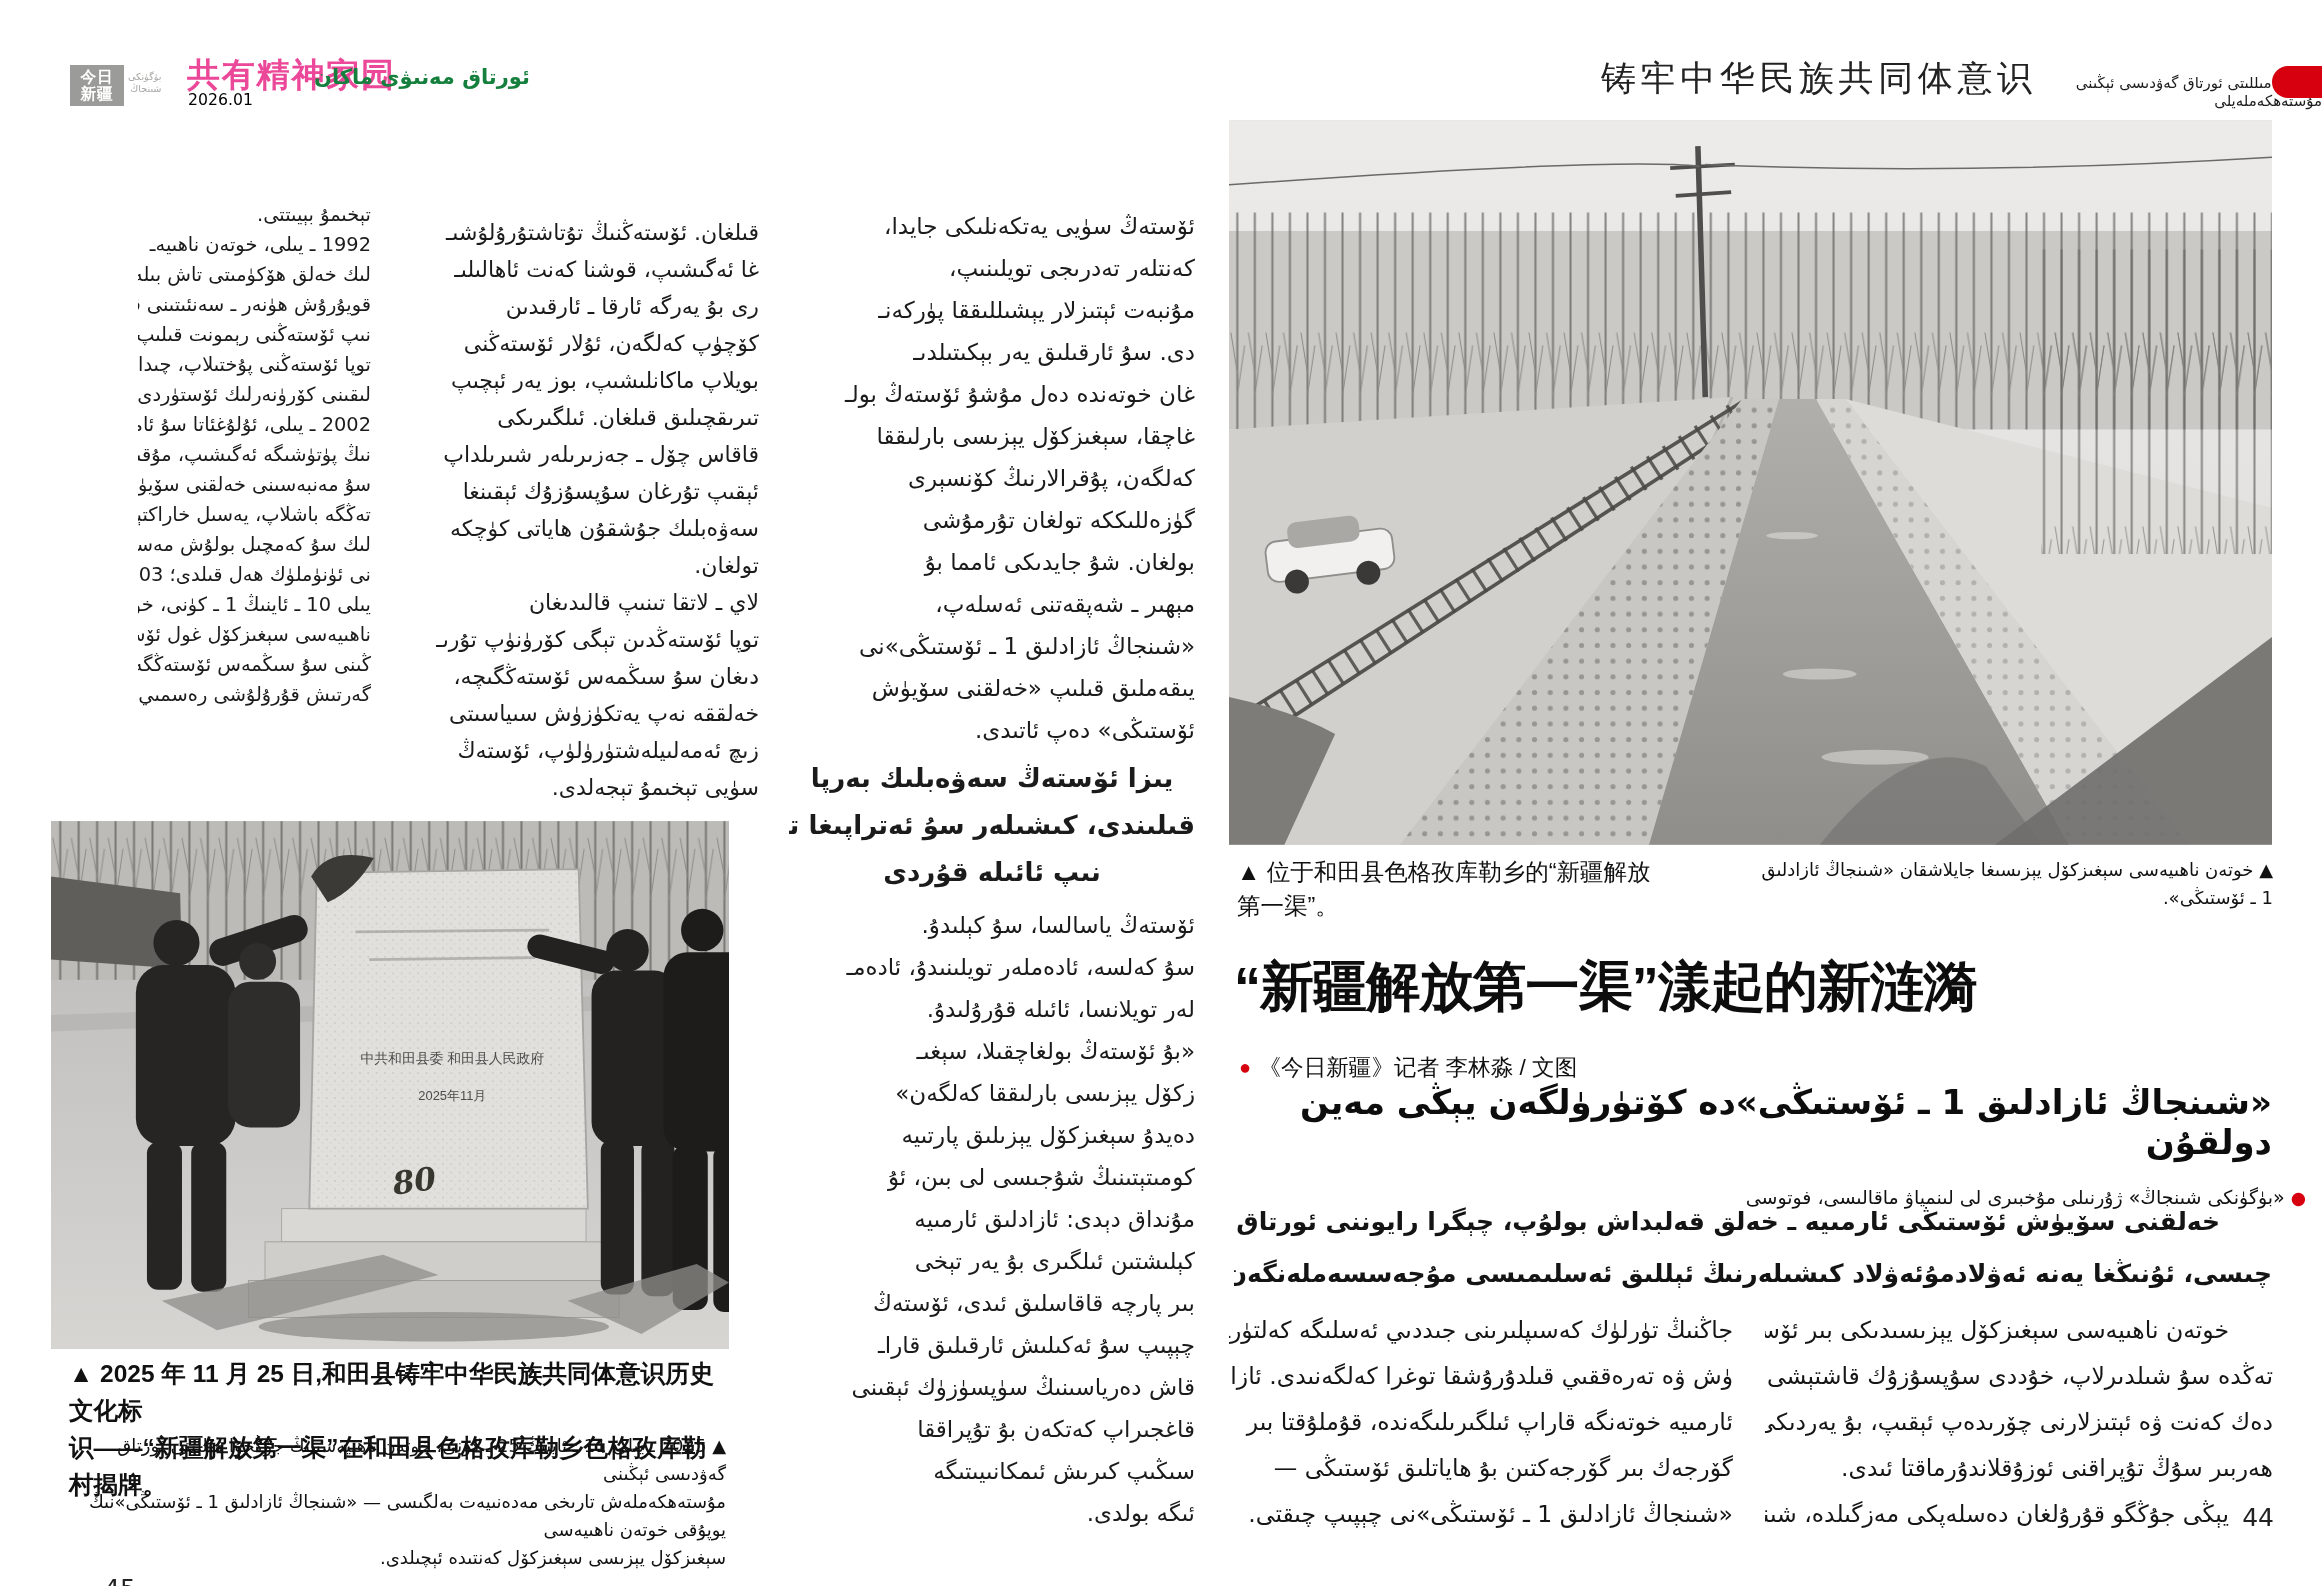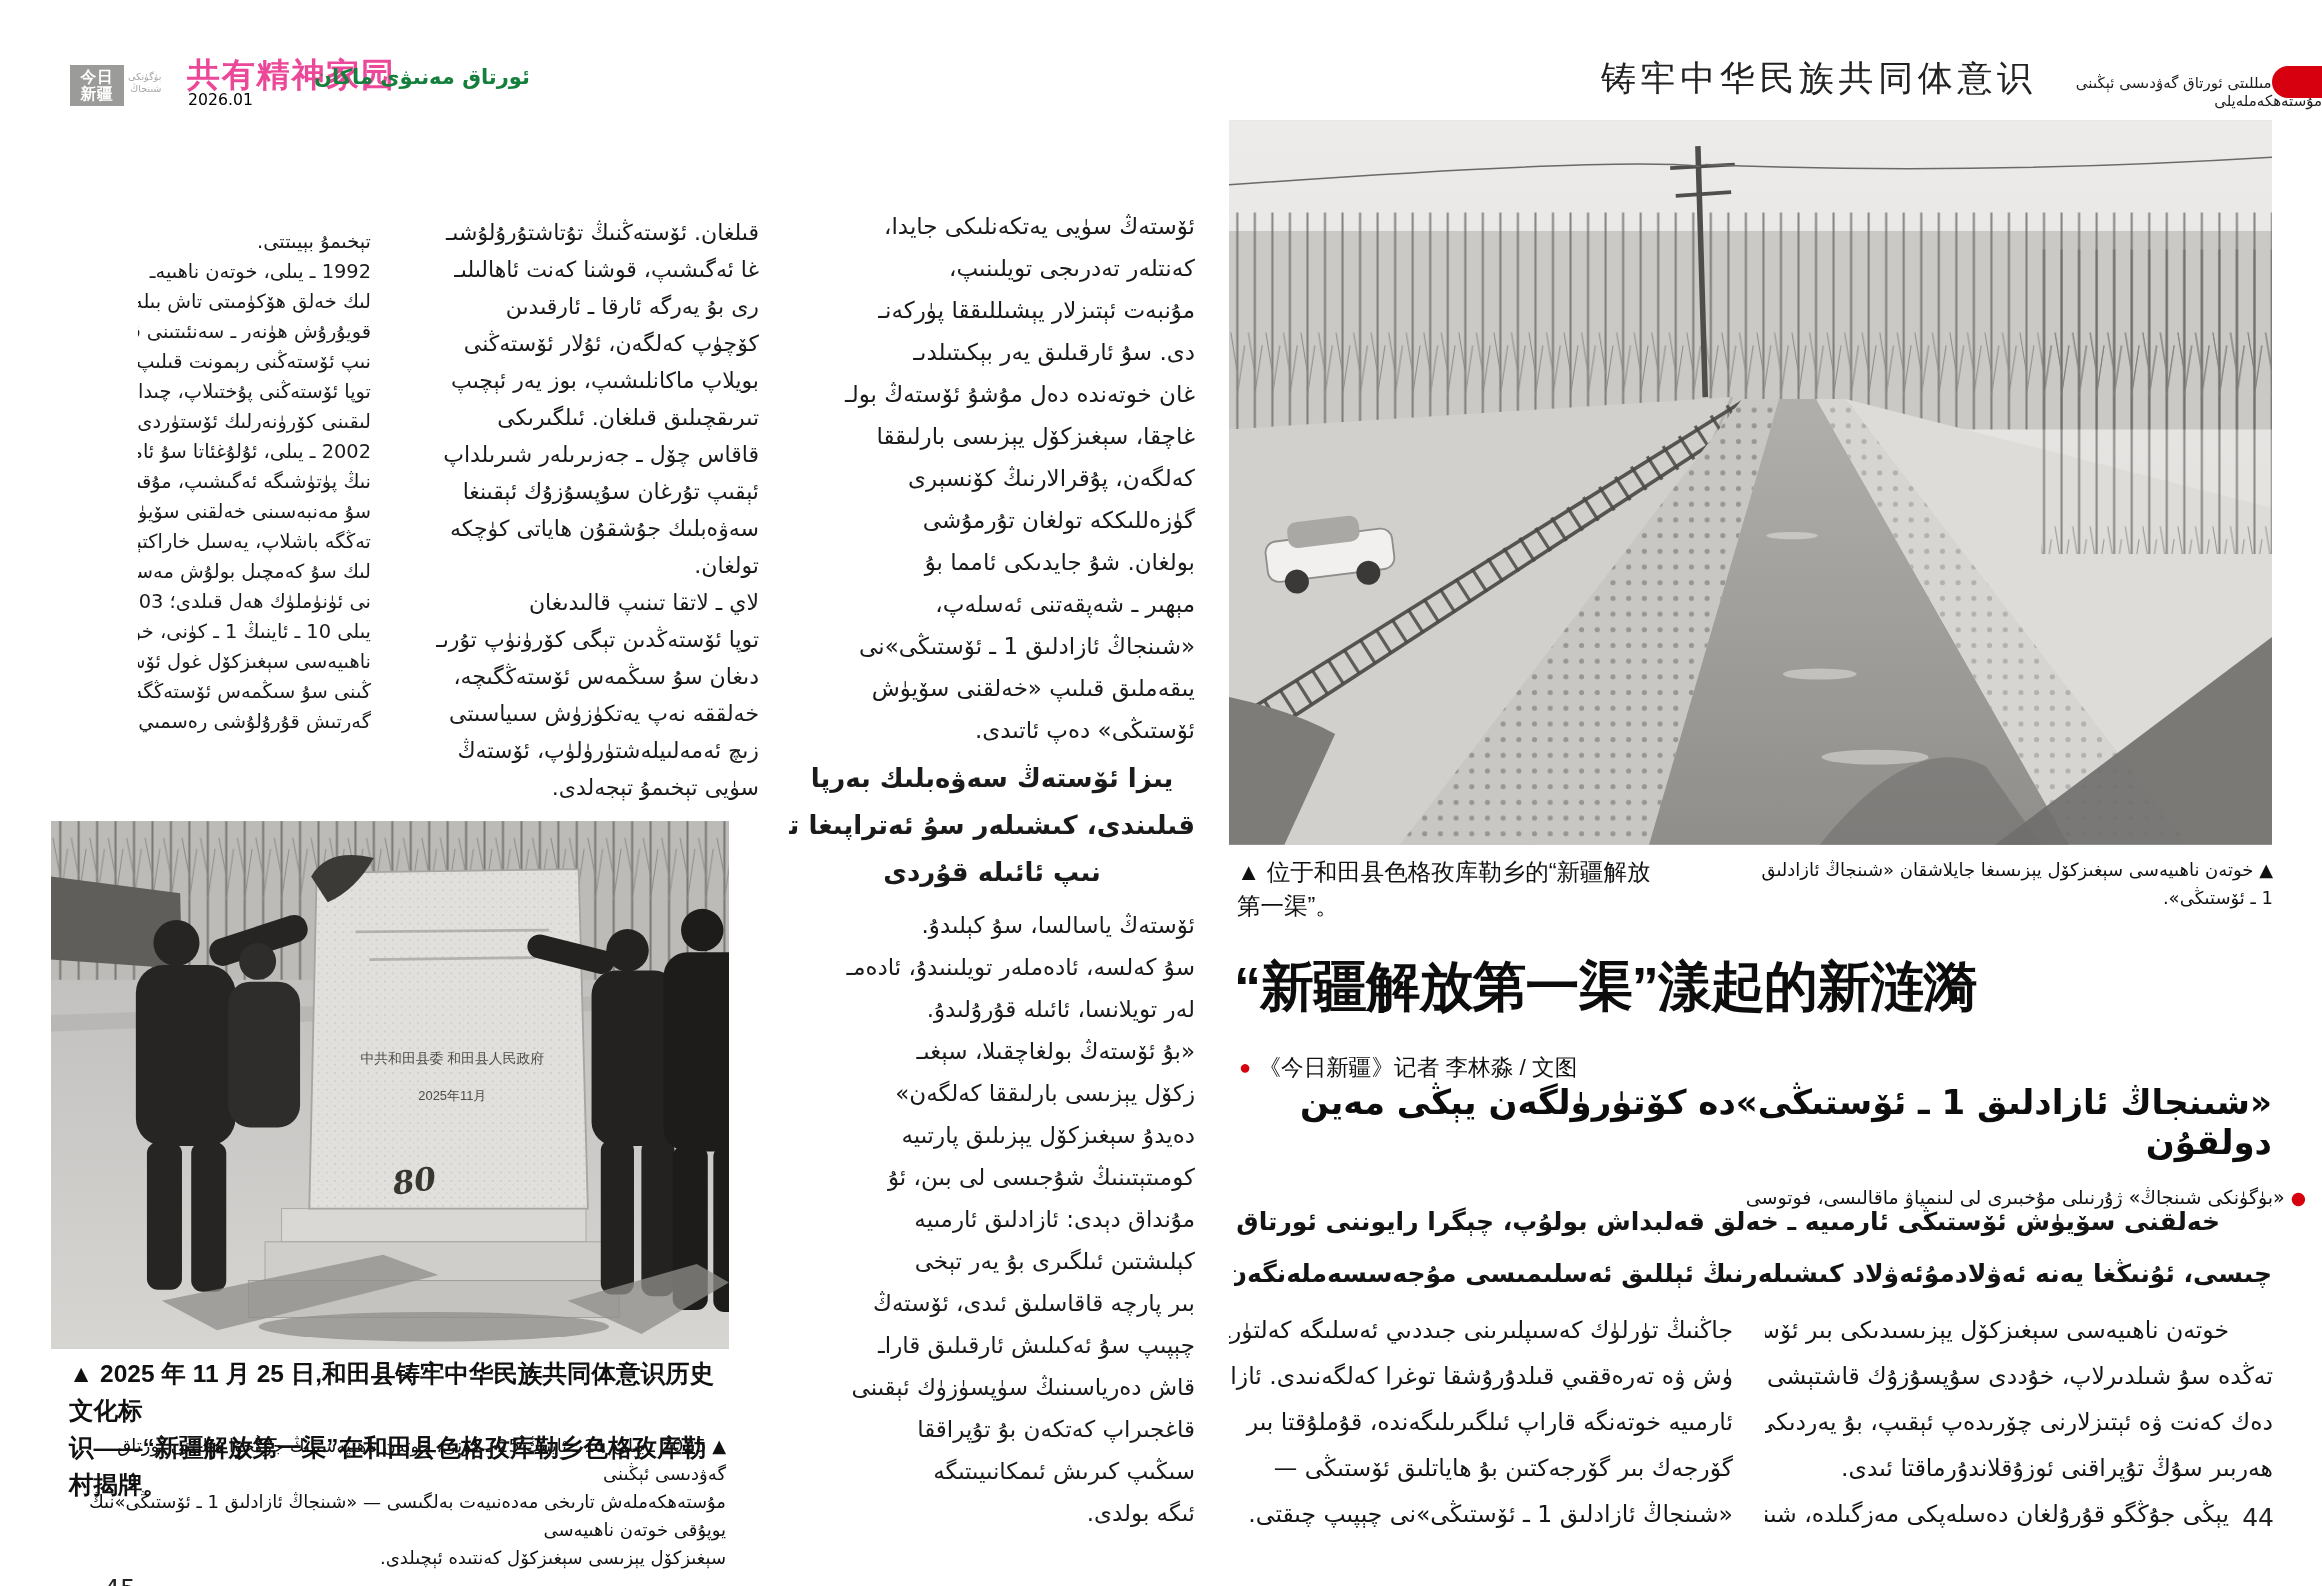--- a/index.html
+++ b/index.html
@@ -19,21 +19,21 @@
   #section-cn{left:187px;top:53px;font-size:33px;font-weight:900;color:#ec4899;letter-spacing:1.8px;}
   #issue{left:188px;top:90px;font-size:15.7px;color:#000000;}
   #section-ug{left:314px;top:65px;font-size:21px;font-weight:700;color:#15803d;}
   #slogan-cn{left:1601px;top:55px;font-size:35px;font-family:"DejaVu Serif","Liberation Serif",serif;
     color:#222;letter-spacing:4.6px;}
   #slogan-ug{left:1973px;top:74px;font-size:15px;color:#1d1d1d;}
   #red-block{left:2272px;top:66px;width:50px;height:32px;background:#d7000f;border-radius:16.6px 0 0 16.6px;}
 
   
   .ugcol .line{white-space:nowrap;overflow:hidden;}
-  #lp-col1{left:138px;top:227px;width:233px;font-size:19.4px;line-height:30px;}
+  #lp-col1{left:138px;top:200px;width:233px;font-size:19.4px;line-height:30px;}
   #lp-col2{left:434px;top:214px;width:325px;font-size:22px;line-height:37px;}
   #lp-col3{left:789px;top:205px;width:406px;font-size:23px;line-height:42px;}
   #lp-col3-subhead{left:789px;top:755px;width:406px;font-size:26px;line-height:47px;
     font-weight:800;text-align:center;direction:rtl;}
   #lp-col3-lower{left:789px;top:904px;width:406px;font-size:23px;line-height:42px;}
 
   
   #lp-photo{left:51px;top:821px;width:678px;height:528px;background:#7dd3fc;}
   #lp-caption-cn{left:69px;top:1355px;width:657px;font-size:24.5px;line-height:37px;font-weight:600;color:#111;}
   #lp-caption-ug{left:69px;top:1432px;width:657px;font-size:18px;line-height:28px;color:#111;}

